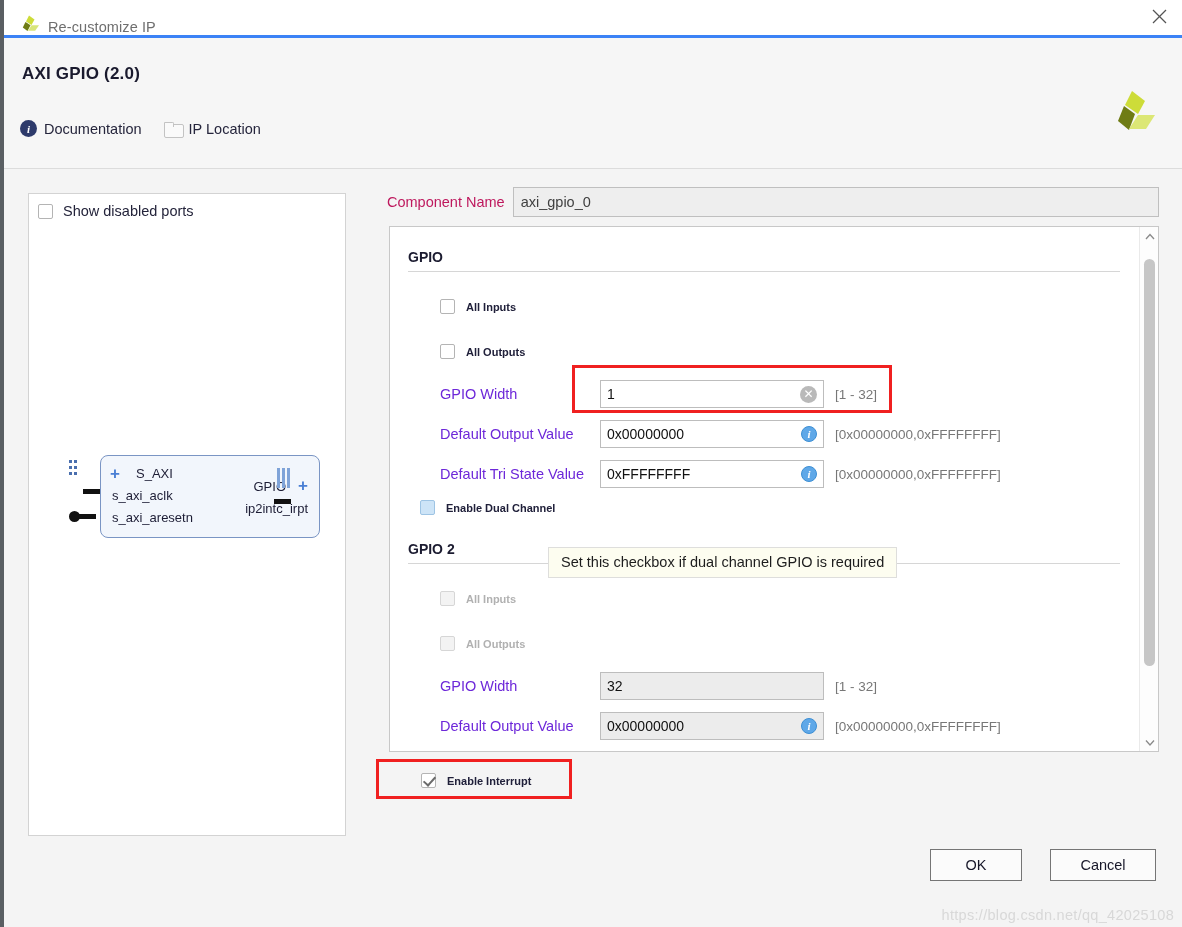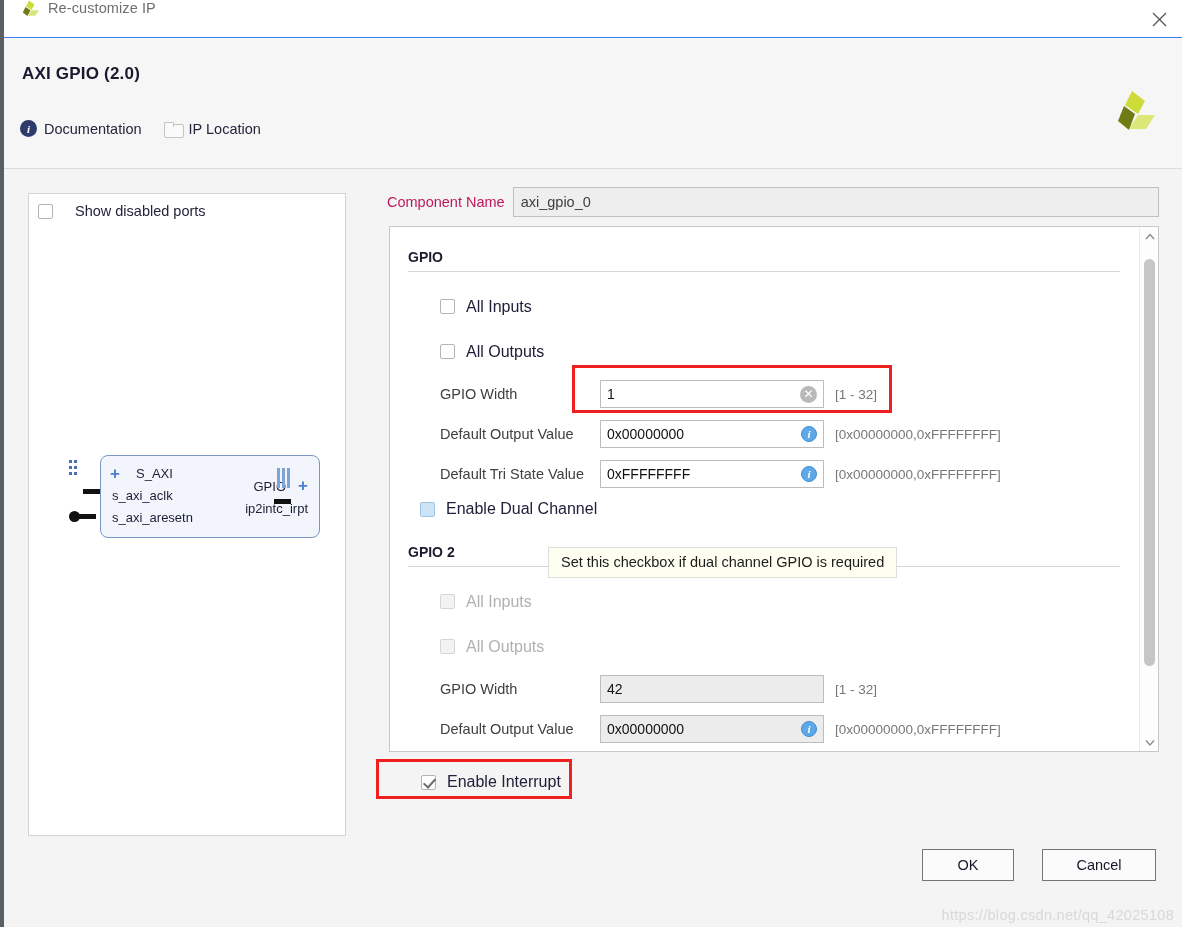--- a/index.html
+++ b/index.html
@@ -18,23 +18,23 @@
     left: 4px; top: 0;
     width: 1178px; height: 927px;
     background: #f4f4f4;
     display: flex; flex-direction: column;
   }
 
   
   .titlebar {
     height: 38px;
     background: #ffffff;
-    display: flex; align-items: flex-start;
+    display: flex; align-items: flex-end;
     padding: 0 0 0 14px;
-    border-bottom: 1px solid #3b82f6;
+    border-bottom: 3px solid #3b82f6;
     flex: none;
   }
   .tb-logo { width: 22px; height: 20px; flex: none; position: relative; margin-right: 8px;}
   .tb-title {
     font-size: 14.5px; color: #6f6f6f;
     letter-spacing: .1px;
   }
   .tb-spacer { flex: 1; }
   .tb-close {
     width: 46px; height: 38px;
@@ -107,21 +107,21 @@
   
   .preview {
     position: absolute;
     left: 24px; top: 24px;
     width: 318px; height: 643px;
     background: #ffffff;
     border: 1px solid #d3d3d3;
   }
   .sdp {
     position: absolute; left: 9px; top: 9px;
-    display: flex; align-items: center; gap: 22px;
+    display: flex; align-items: center; gap: 10px;
     cursor: pointer;
   }
   .cb {
     width: 15px; height: 15px;
     border: 1px solid #b4b4b4;
     background: #ffffff;
     border-radius: 2px;
     flex: none;
     position: relative;
   }
@@ -216,21 +216,21 @@
   .sec-rule {
     height: 1px; background: #d6d6d6; margin: 0 18px 0 0;
   }
   .rows { padding-left: 32px; padding-top: 12px; }
   .row {
     display: flex; align-items: center;
     height: 40px;
   }
   .row.cbrow { height: 45px; }
   .row .rlbl {
-    font-size: 14.5px; color: #404040;
+    font-size: 14.5px; color: #6d28d9;
     width: 160px; flex: none;
   }
   .field {
     width: 224px; height: 28px;
     border: 1px solid #bdbdbd;
     background: #ffffff;
     display: flex; align-items: center;
     padding: 0 6px;
     font-size: 14px; color: #111;
     position: relative;
@@ -249,21 +249,21 @@
   }
   .ico-i {
     width: 16px; height: 16px; border-radius: 50%;
     background: #5fa8e8; color: #fff;
     display:flex; align-items:center; justify-content:center;
     font-size: 11px; font-weight: bold; font-style: italic; flex:none;
     font-family: "Liberation Serif", serif;
     border: 1px solid #3d8fd4;
   }
   .cbline { display: flex; align-items: center; gap: 11px; cursor: pointer; }
-  .cbline .lbl { font-size: 16px; color: #20203a; }
+  .cbline .lbl { font-size: 11px; color: #20203a; font-weight: bold; }
   .cbline .lbl.dim { color: #b1b1b1; }
 
   .dualrow { padding: 6px 0 0 12px; }
 
   
   .tooltip {
     position: absolute;
     left: 158px; top: 320px;
     background: #fdfdf0;
     border: 1px solid #dededc;
@@ -319,21 +319,21 @@
     display: flex; gap: 28px;
   }
   .btn {
     width: 92px; height: 32px;
     background: #fbfbfb;
     border: 1px solid #757575;
     font-size: 14.5px; color: #161628;
     display:flex; align-items:center; justify-content:center;
     cursor: pointer;
   }
-  .btn.wide { width: 114px; }
+  .btn.wide { width: 106px; }
 
   .watermark {
     position: absolute;
     right: 8px; bottom: 4px;
     font-size: 14.5px;
     color: #d8d8d8;
     letter-spacing: .3px;
     user-select: none;
   }
 </style>
@@ -502,21 +502,21 @@
             <div class="row cbrow">
               <div class="cbline">
                 <span class="cb dis"></span>
                 <span class="lbl dim">All Outputs</span>
               </div>
             </div>
 
             <div class="row">
               <span class="rlbl">GPIO Width</span>
               <span class="field gray">
-                <span class="fv">42</span>
+                <span class="fv">32</span>
               </span>
               <span class="hint">[1 - 32]</span>
             </div>
 
             <div class="row">
               <span class="rlbl">Default Output Value</span>
               <span class="field gray">
                 <span class="fv">0x00000000</span>
                 <span class="ico-i">i</span>
               </span>

